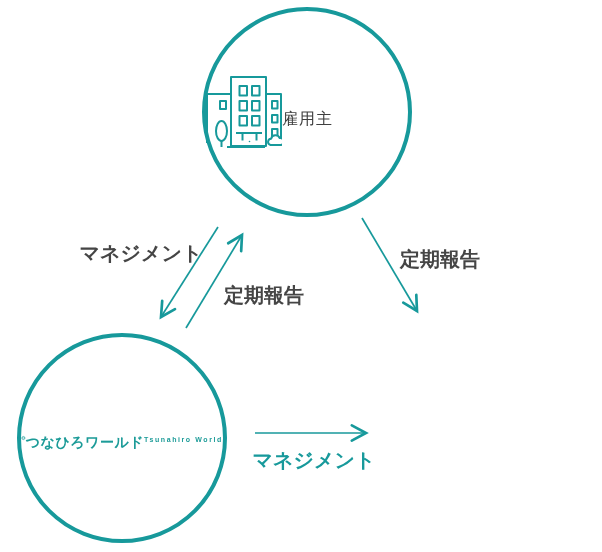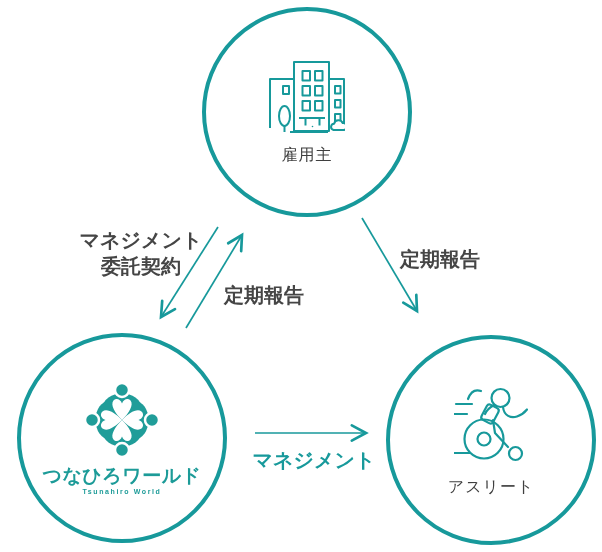--- a/index.html
+++ b/index.html
@@ -4,32 +4,32 @@
 <style>
   html,body{margin:0;padding:0;background:#fff;}
   .canvas{
     position:relative;width:602px;height:552px;background:#ffffff;overflow:hidden;
     font-family:"Liberation Sans",sans-serif;
   }
   .arrow-layer{position:absolute;left:0;top:0;width:602px;height:552px;}
   .node{
     position:absolute;width:210px;height:210px;border-radius:50%;
     background:#ffffff;border:4px solid #17999b;box-sizing:border-box;
-    display:flex;flex-direction:column;align-items:center;justify-content:center;
+    display:flex;flex-direction:row;align-items:center;
   }
   .node-employer{left:202px;top:7px;}
   .node-tsunahiro{left:17px;top:333px;}
   .node-athlete{left:386px;top:335px;}
   .node-label{
     color:#3f3f3f;font-size:16px;letter-spacing:1px;line-height:1;
     margin-top:13px;white-space:nowrap;
   }
   .node-employer .node-label{margin-top:14px;}
   .logo-jp{
-    color:#1c9b98;font-size:19px;font-weight:bold;letter-spacing:0.5px;
+    color:#1c9b98;font-size:14px;font-weight:bold;letter-spacing:0.5px;
     margin-top:8px;line-height:1;white-space:nowrap;
   }
   .logo-en{
     color:#1c9b98;font-size:7px;font-weight:bold;letter-spacing:1.6px;
     margin-top:3px;line-height:1;white-space:nowrap;
   }
   .edge-label{
     position:absolute;transform:translate(-50%,-50%);
     font-size:20px;font-weight:bold;color:#454545;white-space:nowrap;line-height:1;
   }
@@ -98,39 +98,21 @@
         <path d="M38,38 C31,31 26,23 29.5,18.5 C32,15.5 36.5,17 38,21.5 C39.5,17 44,15.5 46.5,18.5 C50,23 45,31 38,38 Z"></path>
         <path d="M38,38 C31,31 26,23 29.5,18.5 C32,15.5 36.5,17 38,21.5 C39.5,17 44,15.5 46.5,18.5 C50,23 45,31 38,38 Z" transform="rotate(90 38 38)"></path>
         <path d="M38,38 C31,31 26,23 29.5,18.5 C32,15.5 36.5,17 38,21.5 C39.5,17 44,15.5 46.5,18.5 C50,23 45,31 38,38 Z" transform="rotate(180 38 38)"></path>
         <path d="M38,38 C31,31 26,23 29.5,18.5 C32,15.5 36.5,17 38,21.5 C39.5,17 44,15.5 46.5,18.5 C50,23 45,31 38,38 Z" transform="rotate(270 38 38)"></path>
       </g>
     </svg>
     <div class="logo-jp">つなひろワールド</div>
     <div class="logo-en">Tsunahiro World</div>
   </div>
 
-  <div class="node node-athlete">
-    <svg width="74" height="80" viewBox="0 0 74 80" fill="none" stroke="#17999b" stroke-width="2.2" stroke-linecap="round" stroke-linejoin="round">
-      <path d="M2,18 H18"></path>
-      <path d="M0,28 H13"></path>
-      <path d="M0,67 H16"></path>
-      <path d="M14,13 Q18,2 27,5"></path>
-      <circle cx="46.5" cy="12" r="9"></circle>
-      <path d="M40,19 Q33,23 31,28"></path>
-      <rect x="-6.5" y="-8.5" width="13" height="17" rx="3" transform="translate(36 28) rotate(28)"></rect>
-      <path d="M49,21 C50,30 57,32.5 63,30.5 C68,28.8 71,26 73,23.5"></path>
-      <circle cx="30" cy="53" r="19.5"></circle>
-      <circle cx="30" cy="53" r="6.5"></circle>
-      <path d="M39,34 L41,47 L54,61"></path>
-      <circle cx="61.5" cy="67.5" r="6.5"></circle>
-    </svg>
-    <div class="node-label">アスリート</div>
-  </div>
 
   <div class="edge-label edge-label-contract">
     <div>マネジメント</div>
-    <div>委託契約</div>
   </div>
   <div class="edge-label edge-label-report-left">定期報告</div>
   <div class="edge-label edge-label-report-right">定期報告</div>
   <div class="edge-label edge-label-management">マネジメント</div>
 
 </div>
 
 </body></html>

